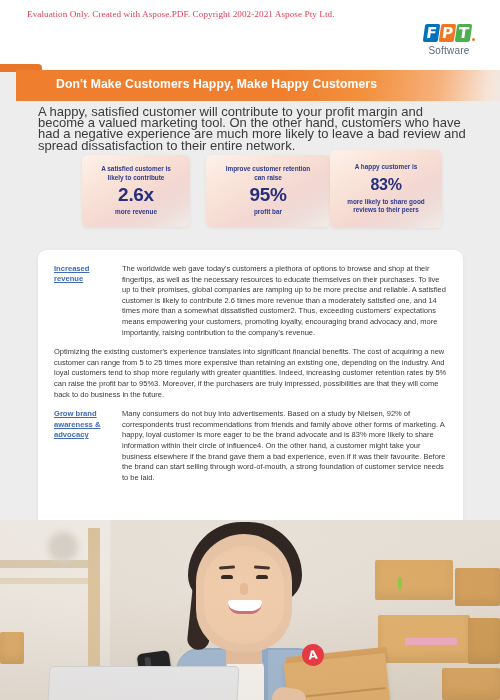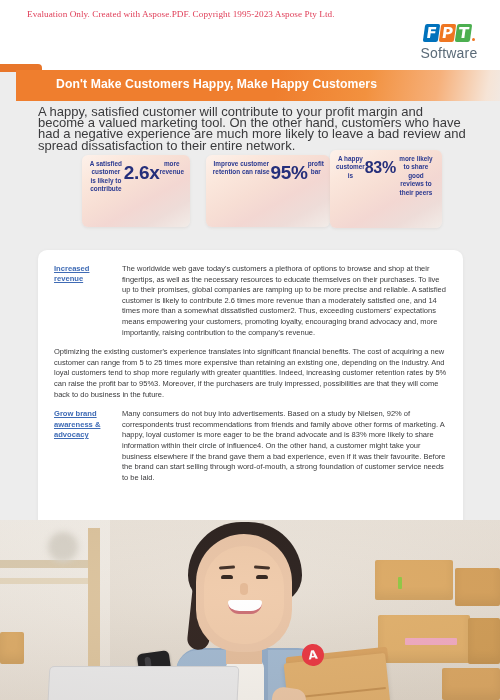--- a/index.html
+++ b/index.html
@@ -78,21 +78,21 @@
   }
   .logo-f { background: #0072bc; }
   .logo-p { background: #ef7622; }
   .logo-t { background: #4caf50; }
   .logo-dot {
     width: 3px; height: 3px; border-radius: 50%;
     background: #ef7622; align-self: flex-end; margin-bottom: 1px;
   }
   .logo-sub {
     margin-top: 3px;
-    font-size: 14px;
+    font-size: 10px;
     color: #5b6b78;
     letter-spacing: 0.2px;
   }
 
   
   .banner-tab {
     position: absolute;
     left: 0;
     top: 64px;
     width: 42px;
@@ -144,24 +144,24 @@
     position: absolute;
     top: 0;
     height: 72px;
     border-radius: 6px;
     background:
       linear-gradient(150deg,
         #fdf1ea 0%, #fbe7dc 22%, #f7ded4 45%,
         #f3d7d2 62%, #eedcd8 80%, #f2ece8 100%);
     box-shadow: 0 1px 3px rgba(120,90,70,0.10);
     display: flex;
-    flex-direction: row;
+    flex-direction: column;
     justify-content: center;
     text-align: center;
-    padding: 5px 6px;
+    padding: 5px 16px;
   }
   .stat-card.c1 { left: 0px;   width: 108px; top: 5px; }
   .stat-card.c2 { left: 124px; width: 124px; top: 5px; }
   .stat-card.c3 { left: 248px; width: 112px; top: 0px; height: 78px; }
 
   .stat-top {
     font-size: 6.4px;
     line-height: 8.4px;
     color: #2a3990;
     font-weight: 600;
@@ -313,21 +313,21 @@
     background: radial-gradient(120% 90% at 48% 40%,
        rgba(255,255,255,0.06) 0%, rgba(120,100,80,0.10) 100%); }
 </style>
 </head>
 <body>
 
 <div class="page">
 
   <div class="body-bg"></div>
 
-  <div class="watermark">Evaluation Only. Created with Aspose.PDF. Copyright 1995-2023 Aspose Pty Ltd.</div>
+  <div class="watermark">Evaluation Only. Created with Aspose.PDF. Copyright 2002-2021 Aspose Pty Ltd.</div>
 
   <div class="logo">
     <div class="logo-marks">
       <span class="logo-letter logo-f">F</span>
       <span class="logo-letter logo-p">P</span>
       <span class="logo-letter logo-t">T</span>
       <span class="logo-dot"></span>
     </div>
     <div class="logo-sub">Software</div>
   </div>

